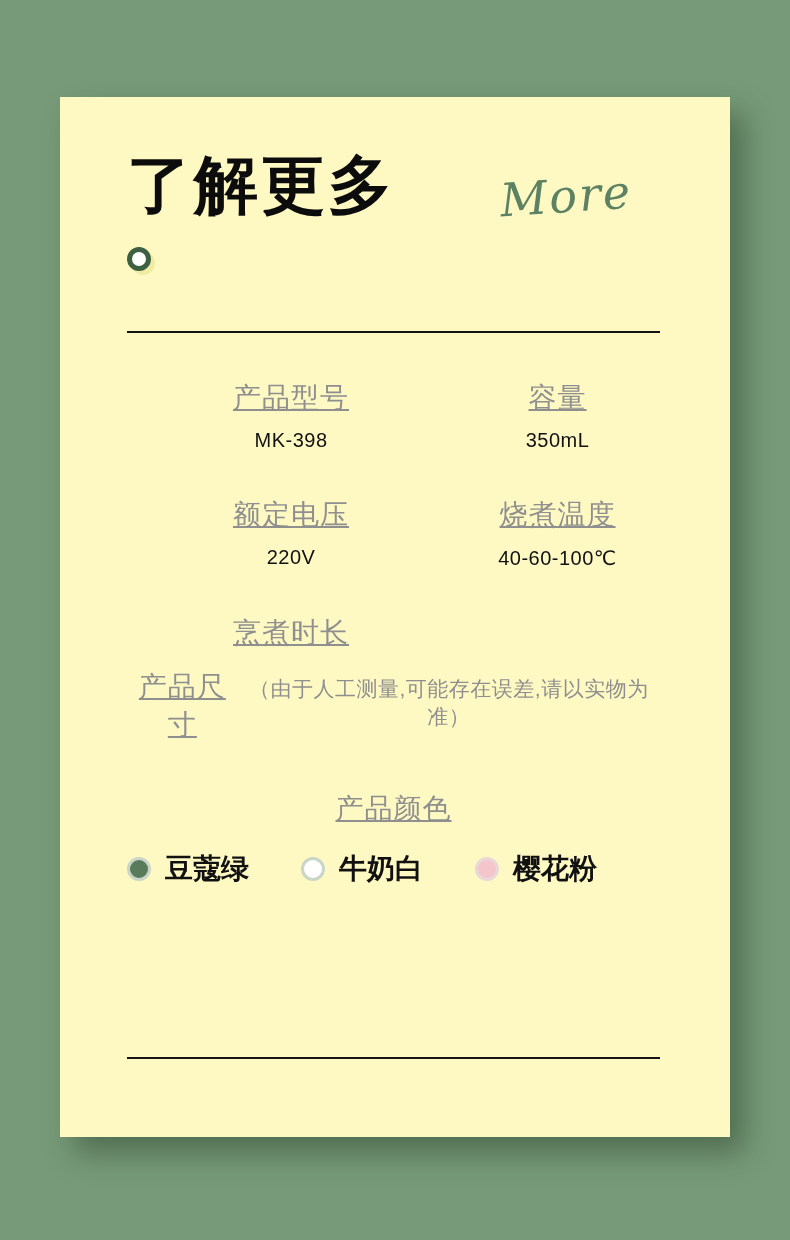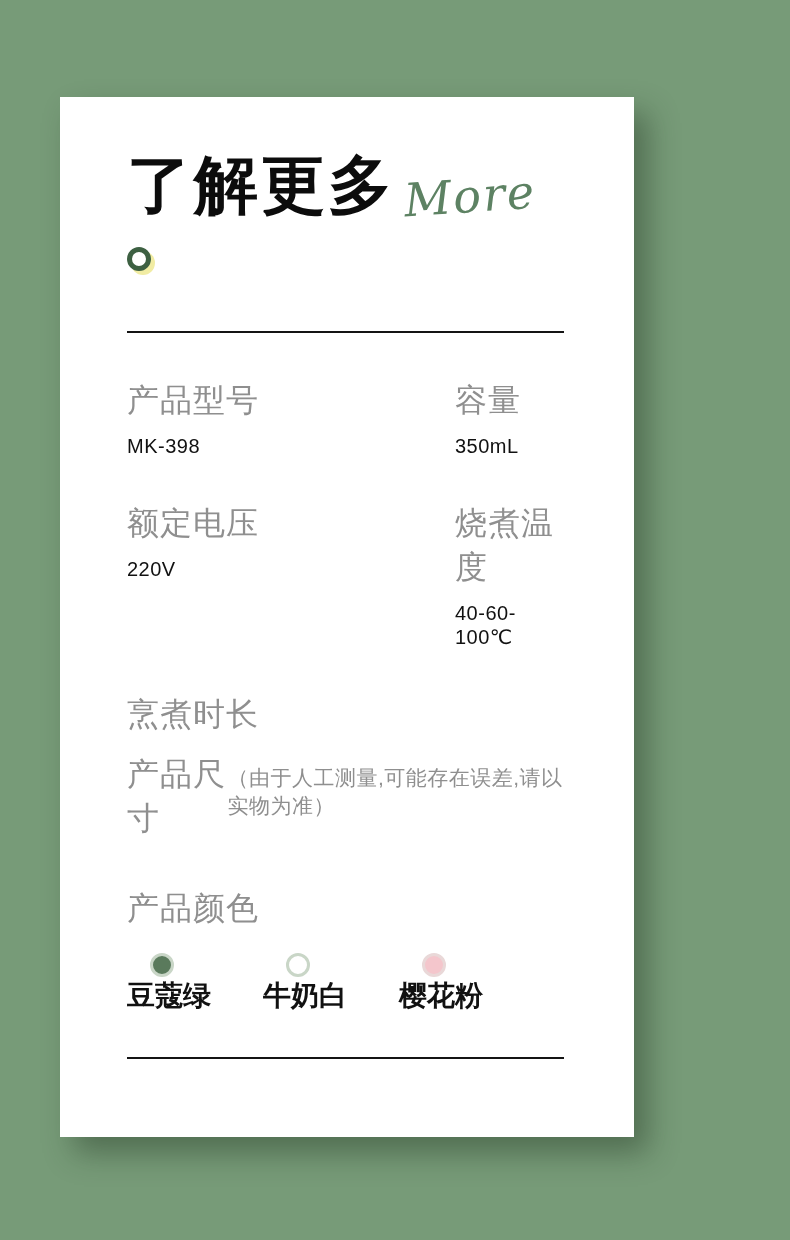--- a/index.html
+++ b/index.html
@@ -6,25 +6,26 @@
   body{
     width:790px;height:1240px;
     background:#779B78;
     font-family:"Liberation Sans","DejaVu Sans",sans-serif;
     overflow:hidden;
     position:relative;
   }
   .card{
     position:absolute;
     left:60px;top:97px;
-    width:574px;height:1040px;
-    background:#ffffff;
+    width:670px;height:1040px;
+    background:#fef9c3;
     box-shadow:14px 16px 28px rgba(35,55,35,0.45);
     box-sizing:border-box;
     padding:0 70px 0 67px;
+    text-align:center;
   }
   
   .header{
     display:flex;
     align-items:flex-start;
     justify-content:space-between;
     margin-top:52px;
   }
   .title{
     font-size:64px;
@@ -61,23 +62,24 @@
   .divider.top{margin-top:60px;}
   .divider.bottom{position:absolute;left:67px;right:70px;bottom:78px;}
   
   .spec-grid{
     display:grid;
     grid-template-columns:328px 1fr;
     margin-top:46px;
     row-gap:44px;
   }
   .spec-label{
-    font-size:32px;
+    font-size:28px;
     color:#8f8f8f;
     letter-spacing:1px;
+    text-decoration:underline;
   }
   .spec-value{
     font-size:20px;
     font-weight:400;
     color:#111111;
     margin-top:12px;
     letter-spacing:0.5px;
   }
   
   .size-block{margin-top:16px;}
@@ -91,21 +93,20 @@
   .color-block{margin-top:46px;}
   .color-options{
     display:flex;
     align-items:center;
     margin-top:22px;
   }
   .color-option{
     display:flex;
     align-items:center;
     margin-right:52px;
-    flex-direction:column;
   }
   .swatch{
     width:18px;height:18px;
     border-radius:50%;
     border:3px solid #c9d6c7;
     margin-right:14px;
   }
   .color-name{
     font-size:28px;
     font-weight:700;

